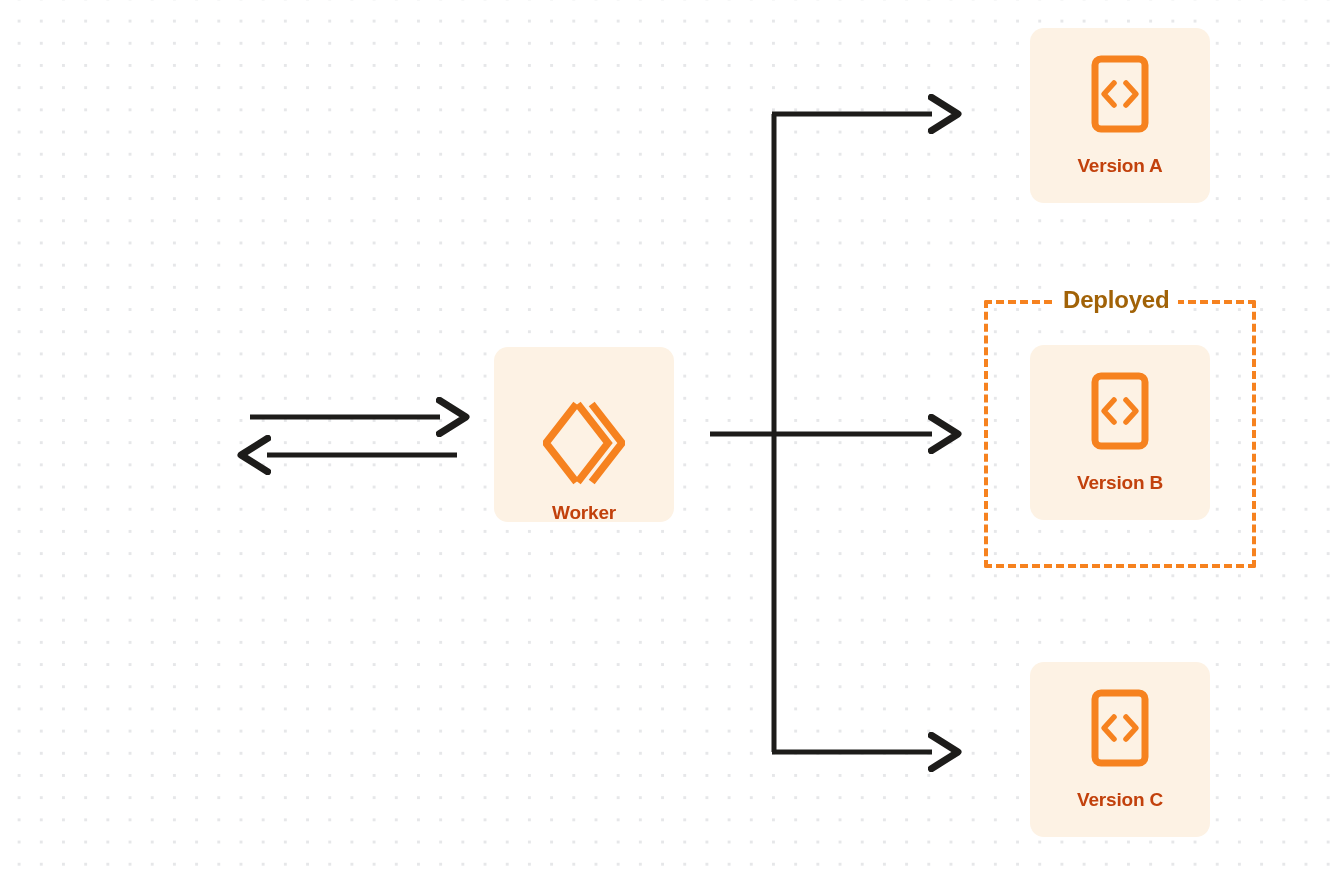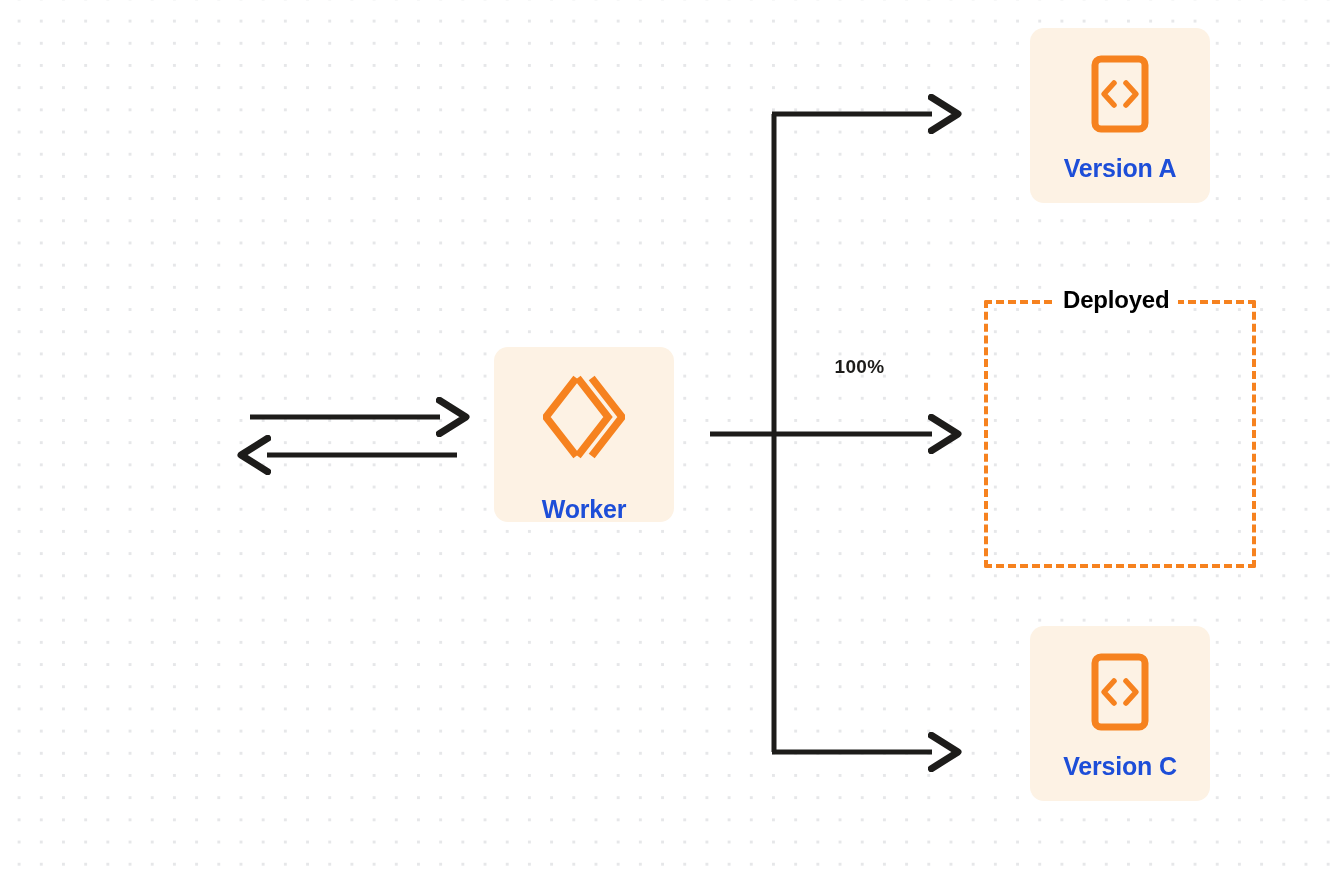--- a/index.html
+++ b/index.html
@@ -29,60 +29,60 @@
   .node {
     position: absolute;
     box-sizing: border-box;
     border-radius: 14px;
     display: flex;
     flex-direction: column;
     align-items: center;
     justify-content: center;
   }
   .node-label {
-    font-size: 25px;
+    font-size: 19px;
     font-weight: bold;
-    color: #1d4ed8;
+    color: #c2410c;
     letter-spacing: -0.2px;
     line-height: 1;
   }
 
   
   #client-node {
     left: 31px;
     top: 347px;
     width: 180px;
     height: 175px;
     background: #f2f3f4;
   }
 
   
   #worker-node {
     left: 494px;
     top: 347px;
     width: 180px;
     height: 175px;
     background: #fdf2e4;
-    justify-content: space-between;
+    justify-content: flex-end;
     padding-top: 28px;
   }
   #worker-node .node-label { margin-top: 18px; }
 
   
   .version-node {
     width: 180px;
     height: 175px;
     background: #fdf2e4;
     justify-content: flex-start;
     padding-top: 26px;
   }
   .version-node .node-label { margin-top: 22px; }
   #version-a-node { left: 1030px; top: 28px; }
   #version-b-node { left: 1030px; top: 345px; }
-  #version-c-node { left: 1030px; top: 626px; }
+  #version-c-node { left: 1030px; top: 662px; }
 
   .icon-slot {
     display: block;
     line-height: 0;
   }
 
   
   #deployed-frame {
     position: absolute;
     left: 984px;
@@ -92,21 +92,21 @@
     box-sizing: border-box;
     border: 4px dashed #f6821f;
     border-radius: 2px;
   }
   #deployed-label {
     position: absolute;
     left: 1054px;
     top: 285px;
     padding: 0 9px;
     background: #ffffff;
-    color: #000000;
+    color: #a16207;
     font-size: 24px;
     font-weight: bold;
     line-height: 30px;
     letter-spacing: -0.2px;
     white-space: nowrap;
   }
 
   
   #traffic-label {
     position: absolute;
@@ -162,21 +162,20 @@
     <g>
       <line x1="710" y1="434" x2="932" y2="434" stroke="#1d1c1a" stroke-width="5" stroke-linecap="butt" marker-end="url(#arrow-r)"></line>
     </g>
 
     <g>
       <line x1="772" y1="752" x2="932" y2="752" stroke="#1d1c1a" stroke-width="5" stroke-linecap="butt" marker-end="url(#arrow-r)"></line>
     </g>
   </svg>
 
   <div id="traffic-label">
-    <div>100%</div>
   </div>
 
 
   <div class="node" id="worker-node">
     <span class="icon-slot">
       <svg width="82" height="84" viewBox="0 0 82 84" xmlns="http://www.w3.org/2000/svg">
 
         <path d="M 31 6 L 3 42 L 31 78" fill="none" stroke="#f6821f" stroke-width="7.5" stroke-linecap="square" stroke-linejoin="miter"></path>
 
         <path d="M 37 6 L 65 42 L 37 78" fill="none" stroke="#f6821f" stroke-width="7.5" stroke-linecap="square" stroke-linejoin="miter"></path>
@@ -194,25 +193,35 @@
     <span class="icon-slot">
       <svg width="60" height="80" viewBox="0 0 60 80" xmlns="http://www.w3.org/2000/svg">
         <rect x="5" y="5" width="50" height="70" rx="6" ry="6" fill="none" stroke="#f6821f" stroke-width="7"></rect>
         <path d="M 24 29 L 14 40 L 24 51" fill="none" stroke="#f6821f" stroke-width="5.5" stroke-linecap="round" stroke-linejoin="round"></path>
         <path d="M 36 29 L 46 40 L 36 51" fill="none" stroke="#f6821f" stroke-width="5.5" stroke-linecap="round" stroke-linejoin="round"></path>
       </svg>
     </span>
     <span class="node-label">Version A</span>
   </div>
 
-
-  <div class="node version-node" id="version-c-node">
+  <div class="node version-node" id="version-b-node">
     <span class="icon-slot">
       <svg width="60" height="80" viewBox="0 0 60 80" xmlns="http://www.w3.org/2000/svg">
         <rect x="5" y="5" width="50" height="70" rx="6" ry="6" fill="none" stroke="#f6821f" stroke-width="7"></rect>
         <path d="M 24 29 L 14 40 L 24 51" fill="none" stroke="#f6821f" stroke-width="5.5" stroke-linecap="round" stroke-linejoin="round"></path>
         <path d="M 36 29 L 46 40 L 36 51" fill="none" stroke="#f6821f" stroke-width="5.5" stroke-linecap="round" stroke-linejoin="round"></path>
       </svg>
     </span>
+    <span class="node-label">Version B</span>
+  </div>
+
+  <div class="node version-node" id="version-c-node">
+    <span class="icon-slot">
+      <svg width="60" height="80" viewBox="0 0 60 80" xmlns="http://www.w3.org/2000/svg">
+        <rect x="5" y="5" width="50" height="70" rx="6" ry="6" fill="none" stroke="#f6821f" stroke-width="7"></rect>
+        <path d="M 24 29 L 14 40 L 24 51" fill="none" stroke="#f6821f" stroke-width="5.5" stroke-linecap="round" stroke-linejoin="round"></path>
+        <path d="M 36 29 L 46 40 L 36 51" fill="none" stroke="#f6821f" stroke-width="5.5" stroke-linecap="round" stroke-linejoin="round"></path>
+      </svg>
+    </span>
     <span class="node-label">Version C</span>
   </div>
 
 </div>
 
 </body></html>

